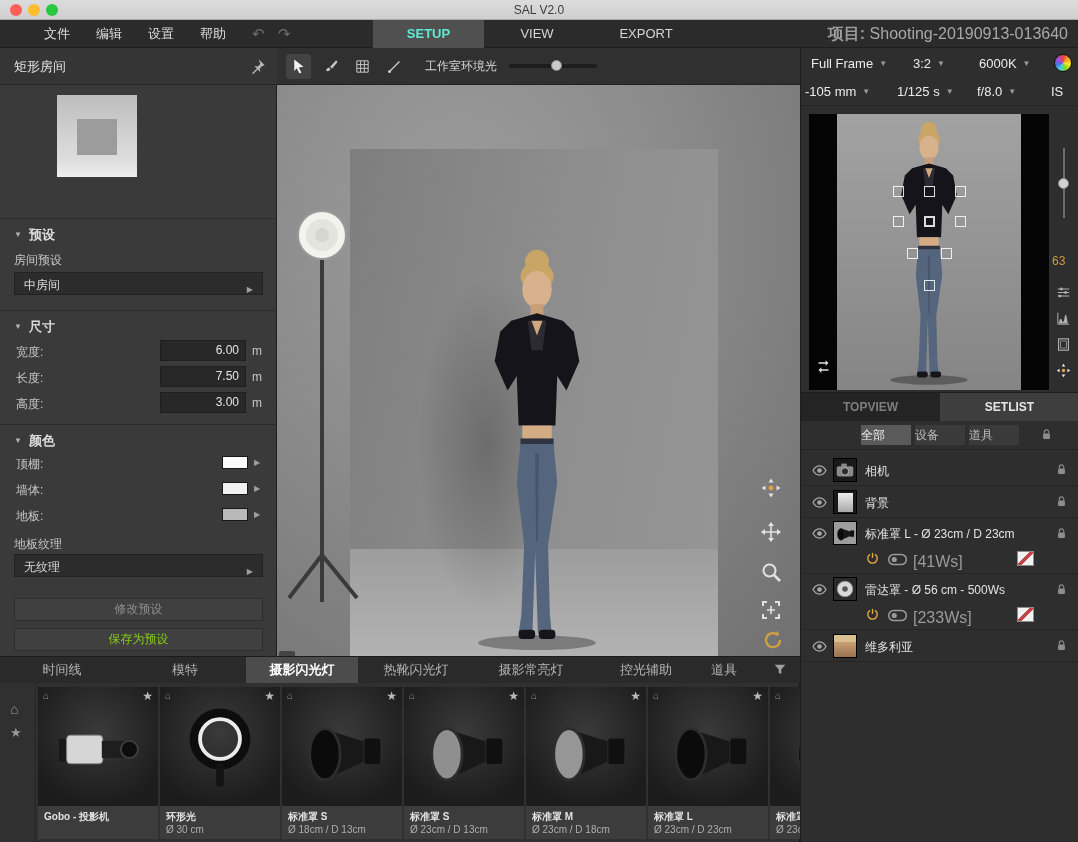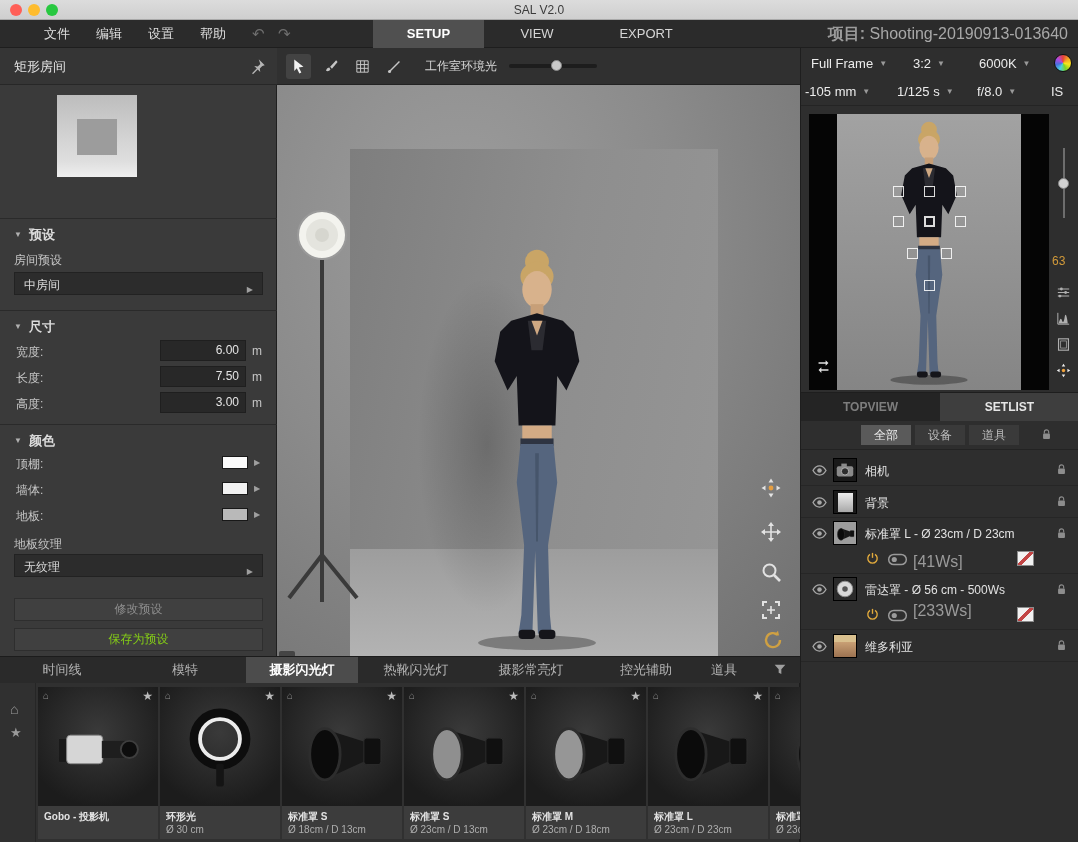--- a/index.html
+++ b/index.html
@@ -14,21 +14,21 @@
 .tl{position:absolute;top:4px;width:12px;height:12px;border-radius:50%}
 #titlebar .title{position:absolute;left:0;right:0;text-align:center;font-size:12px;line-height:20px;color:#3b3b3b}
 
 
 #menubar{position:absolute;left:0;top:20px;width:1078px;height:28px;background:#2b2b2b;border-bottom:1px solid #1e1e1e}
 .menu-item{font-size:13px;color:#dedede;line-height:28px}
 #menus{position:absolute;left:44px;top:0;display:flex;gap:26px}
 .hist{position:absolute;top:0;font-size:15px;line-height:28px;color:#6f6f6f}
 #main-tabs{position:absolute;left:373px;top:0;height:28px;display:flex}
 .mtab{height:28px;line-height:28px;text-align:center;font-size:13px;color:#d6d6d6}
-.mtab.active{background:#505050;color:#ffffff;font-weight:bold}
+.mtab.active{background:#505050;color:#5eead4;font-weight:bold}
 #project{position:absolute;right:10px;top:0;line-height:28px;font-size:16px}
 #project .plabel{color:#9b9b9b;font-weight:bold}
 #project .pname{color:#a8a8a8}
 
 
 #room-panel{position:absolute;left:0;top:48px;width:277px;height:608px;background:#3a3a3a;border-right:1px solid #1f1f1f}
 #room-header{position:absolute;left:0;top:0;width:277px;height:37px;background:#353535;border-bottom:1px solid #272727}
 #room-header .t{position:absolute;left:14px;font-size:13px;color:#e2e2e2;line-height:37px}
 .divider{position:absolute;left:0;width:277px;height:1px;background:#2a2a2a}
 .sec{position:absolute;left:14px;font-size:13px;font-weight:bold;color:#dcdcdc}
@@ -73,21 +73,21 @@
 #zoom-track{position:absolute;left:262px;top:100px;width:2px;height:70px;background:#6d6d6d}
 #zoom-handle{position:absolute;left:257px;top:130px;width:11px;height:11px;border-radius:50%;background:#d2d2d2;border:1px solid #888}
 #zoom-value{position:absolute;left:251px;top:206px;font-size:12px;color:#d29a3a}
 .strip-icon{position:absolute;left:254px;width:17px;height:17px}
 #swap{position:absolute;left:14px;top:310px;width:17px;height:17px}
 #view-tabs{position:absolute;left:0;top:344px;width:278px;height:28px;display:flex;border-top:1px solid #1e1e1e}
 .vtab{width:139px;height:28px;line-height:28px;text-align:center;font-size:12px;font-weight:bold}
 #tab-topview{background:#242424;color:#7d7d7d}
 #tab-setlist{background:#3e3e3e;color:#e6e6e6}
 #filter-row{position:absolute;left:0;top:372px;width:278px;height:30px;border-bottom:1px solid #232323}
-.fbtn{position:absolute;top:5px;width:50px;height:20px;font-size:12px;text-align:center;line-height:20px}
+.fbtn{position:absolute;top:5px;width:50px;height:20px;font-size:12px;text-align:left;line-height:20px}
 .fbtn.on{background:#5a5a5a;color:#f0f0f0}
 .fbtn.off{background:#3a3a3a;color:#bdbdbd}
 .slrow{position:absolute;left:0;width:278px;border-bottom:1px solid #262626}
 .sleye{position:absolute;left:10px;width:17px;height:17px}
 .slthumb{position:absolute;left:32px;width:24px;height:24px;background:#191919;border:1px solid #000;overflow:hidden}
 .slname{position:absolute;left:64px;font-size:12px;color:#e2e2e2;white-space:nowrap}
 .sllock{position:absolute;right:10px;width:15px;height:15px}
 .slwatts{position:absolute;left:112px;font-size:16px;color:#9a9a9a}
 .warnbox{position:absolute;left:216px;width:17px;height:15px;background:#f2f2f2;border:1px solid #8c8c8c}
 .warnbox::after{content:"";position:absolute;inset:0;background:linear-gradient(135deg,transparent 40%,#c24545 40%,#c24545 60%,transparent 60%)}
@@ -474,21 +474,21 @@
           <use href="#sym-lock"></use>
         </svg>
       <svg class="pwr" style="top:33px" viewBox="0 0 24 24">
         <path d="M12 3 v8" stroke="#e0a93c" stroke-width="2.2"></path>
           <path d="M8 5.5 a7.5 7.5 0 1 0 8 0" fill="none" stroke="#e0a93c" stroke-width="2.2"></path>
       </svg>
       <svg class="batt" style="top:35px" viewBox="0 0 22 14">
         <rect x="1.5" y="1.5" width="19" height="11" rx="5.5" fill="none" stroke="#9a9a9a" stroke-width="1.6"></rect>
           <circle cx="7.5" cy="7" r="2.8" fill="#9a9a9a"></circle>
       </svg>
-      <div class="slwatts" style="top:28px">[233Ws]</div>
+      <div class="slwatts" style="top:35px">[233Ws]</div>
       <div class="warnbox" style="top:33px"></div>
     </div>
 
     <div class="slrow" style="top:582px;height:32px">
       <svg class="sleye" style="top:8px" viewBox="0 0 24 24">
           <use href="#sym-eye"></use>
         </svg>
       <div class="slthumb" style="top:4px;background:linear-gradient(#d9c08e 0 30%,#caa176 30%,#9c7250)"></div>
       <div class="slname" style="top:9px">维多利亚</div>
       <svg class="sllock" style="top:8px" viewBox="0 0 24 24">

